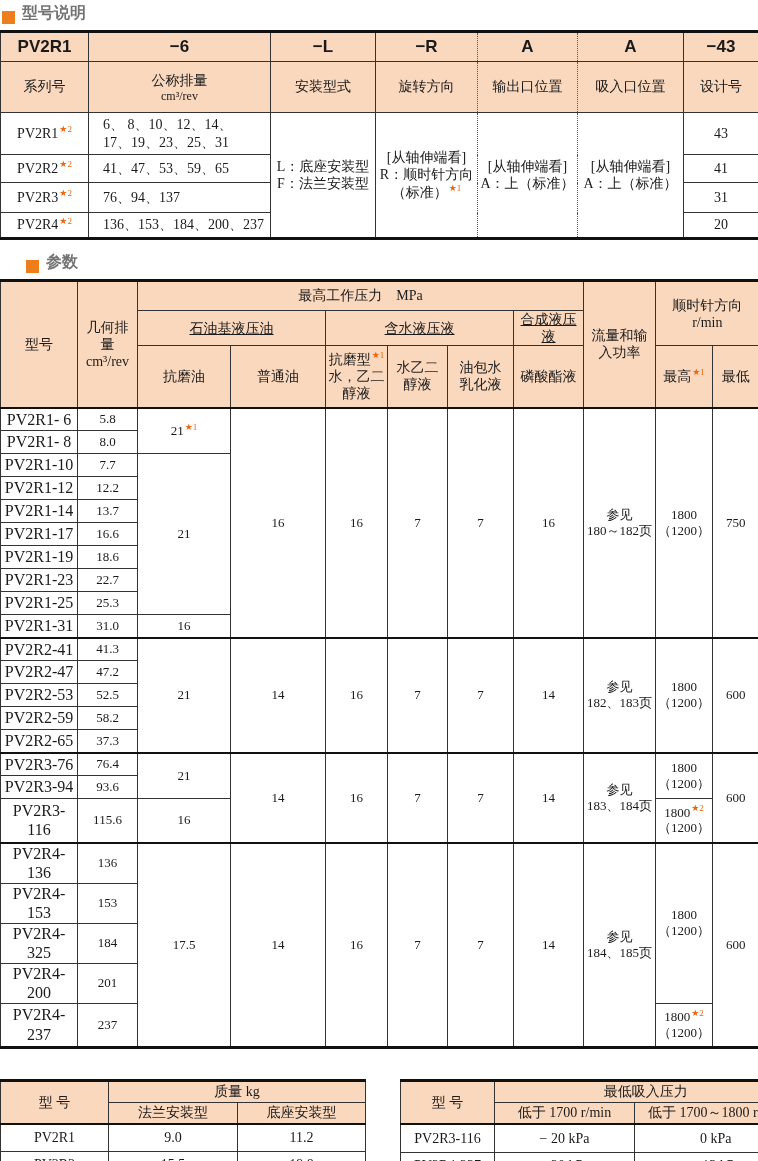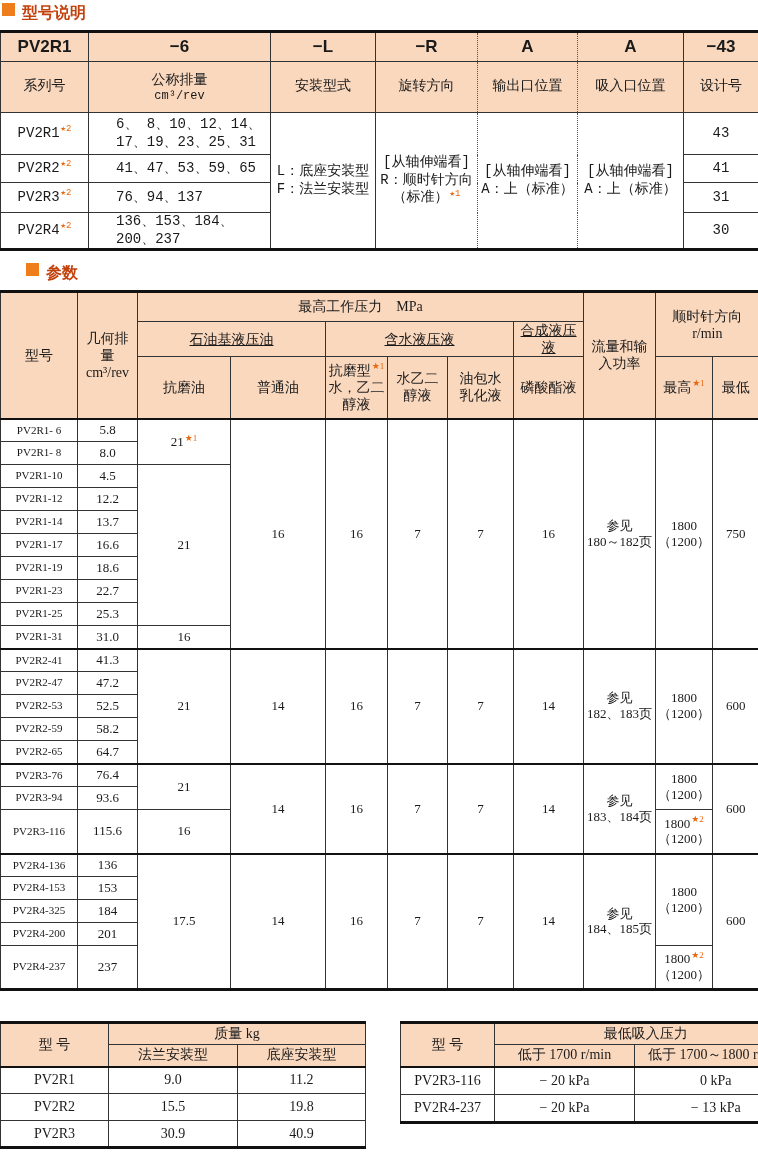--- a/index.html
+++ b/index.html
@@ -1,56 +1,56 @@
 <!DOCTYPE html>
 <html><head>
 <meta charset="utf-8">
 <style>
   html,body{margin:0;padding:0;}
   body{
     width:758px;height:1161px;overflow:hidden;background:#fff;
     font-family:"Liberation Serif","DejaVu Serif",serif;color:#1a1a1a;
   }
   .sec-title{
-    display:flex;align-items:flex-start;gap:7px;
+    display:flex;align-items:flex-end;gap:7px;
     font-family:"Liberation Sans","DejaVu Sans",sans-serif;
-    font-weight:bold;font-size:16px;margin:3px 0 6px 2px;color:#c2410c;
+    font-weight:bold;font-size:16px;margin:3px 0 6px 2px;color:#737373;
   }
   .bullet{width:13px;height:13px;background:#ee7d1c;flex:0 0 auto;}
   table{border-collapse:collapse;table-layout:fixed;}
   td,th{padding:0 2px;text-align:center;vertical-align:middle;font-weight:normal;}
   .pre{white-space:pre-line;}
   .star{color:#e8680f;font-size:9px;vertical-align:super;line-height:0;padding-left:1px;}
   .peach{background:#fad8be;}
 
   
   .t1{width:758px;border-top:3px solid #111;border-bottom:3px solid #111;
       border-left:1px solid #333;border-right:1px solid #333;font-size:14px;}
-  .t1 td{border-left:1px solid #333;border-top:1px solid #333;line-height:1.25;font-family:Liberation Mono, monospace;}
+  .t1 td{border-left:1px solid #333;border-top:1px solid #333;line-height:1.25;}
   .t1 td.dot{border-left:1px dotted #555;}
   .t1 .code-row td{
     font-family:"Liberation Sans","DejaVu Sans",sans-serif;
     font-weight:bold;font-size:17px;height:28px;
   }
   .t1 .label-row td{height:50px;font-size:14px;}
   .t1 .sub{font-size:12px;line-height:1;}
   .t1 .stack{display:flex;flex-direction:column;justify-content:space-around;height:100%;padding:6px 0;box-sizing:border-box;}
   .t1 td.vcell{height:100%;padding:0;}
-  .t1 .disp{text-align:left;padding-left:27px;}
+  .t1 .disp{text-align:left;padding-left:14px;}
   .t1 .mrow1{height:42px;} .t1 .mrow2{height:28px;} .t1 .mrow3{height:30px;} .t1 .mrow4{height:26px;}
 
   
   .t2{width:758px;border-top:3px solid #111;border-bottom:3px solid #111;
       border-left:1px solid #333;font-size:13px;}
   .t2 td,.t2 th{border-left:1px solid #333;border-top:1px solid #333;line-height:1.22;}
   .t2 th{font-size:14px;}
   .t2 .h1{height:30px;} .t2 .h2{height:24px;text-decoration:underline;} .t2 .h3{height:62px;}
   .t2 tr.r{height:23px;} .t2 tr.tall{height:44px;}
   .t2 tr.gsep td{border-top:2px solid #111;}
-  .t2 .mdl{font-size:11px;}
+  .t2 .mdl{font-size:16px;}
 
   
   .bottom{display:flex;margin-top:30px;}
   .bcol-left{width:370px;flex:0 0 auto;}
   .bcol-right{width:358px;flex:0 0 auto;margin-left:30px;overflow:hidden;}
 
   .t3{width:365px;border-top:3px solid #111;border-bottom:3px solid #111;
       border-left:1px solid #333;border-right:1px solid #333;font-size:14px;}
   .t3 td{border-left:1px solid #333;border-top:1px solid #333;}
   .t3 .h{height:22px;} .t3 tr.d{height:27px;}
@@ -146,21 +146,21 @@
     <td>41</td>
   </tr>
   <tr class="mrow3">
     <td><span>PV2R3</span><sup class="star">★2</sup></td>
     <td class="disp">76、94、137</td>
     <td>31</td>
   </tr>
   <tr class="mrow4">
     <td><span>PV2R4</span><sup class="star">★2</sup></td>
     <td class="disp">136、153、184、200、237</td>
-    <td>30</td>
+    <td>20</td>
   </tr>
 </tbody>
   </table>
 
 <div class="sec-title" style="margin-top:12px;padding-left:24px;">
   <span class="bullet"></span>
   <span>参数</span>
 </div>
 
 <table class="t2">
@@ -223,21 +223,21 @@
     <td rowspan="10" class="pre">1800
 （1200）</td>
     <td rowspan="10">750</td>
   </tr>
   <tr class="r">
         <td class="mdl">PV2R1- 8</td>
         <td>8.0</td>
       </tr>
   <tr class="r">
         <td class="mdl">PV2R1-10</td>
-        <td>4.5</td>
+        <td>7.7</td>
     <td rowspan="7">21</td>
       </tr>
   <tr class="r">
         <td class="mdl">PV2R1-12</td>
         <td>12.2</td>
       </tr>
   <tr class="r">
         <td class="mdl">PV2R1-14</td>
         <td>13.7</td>
       </tr>
@@ -285,21 +285,21 @@
   <tr class="r">
         <td class="mdl">PV2R2-53</td>
         <td>52.5</td>
       </tr>
   <tr class="r">
         <td class="mdl">PV2R2-59</td>
         <td>58.2</td>
       </tr>
   <tr class="r">
         <td class="mdl">PV2R2-65</td>
-        <td>64.7</td>
+        <td>37.3</td>
       </tr>
 
   <tr class="r gsep">
     <td class="mdl">PV2R3-76</td>
     <td>76.4</td>
     <td rowspan="2">21</td>
     <td rowspan="3">14</td>
     <td rowspan="3">16</td>
     <td rowspan="3">7</td>
     <td rowspan="3">7</td>

